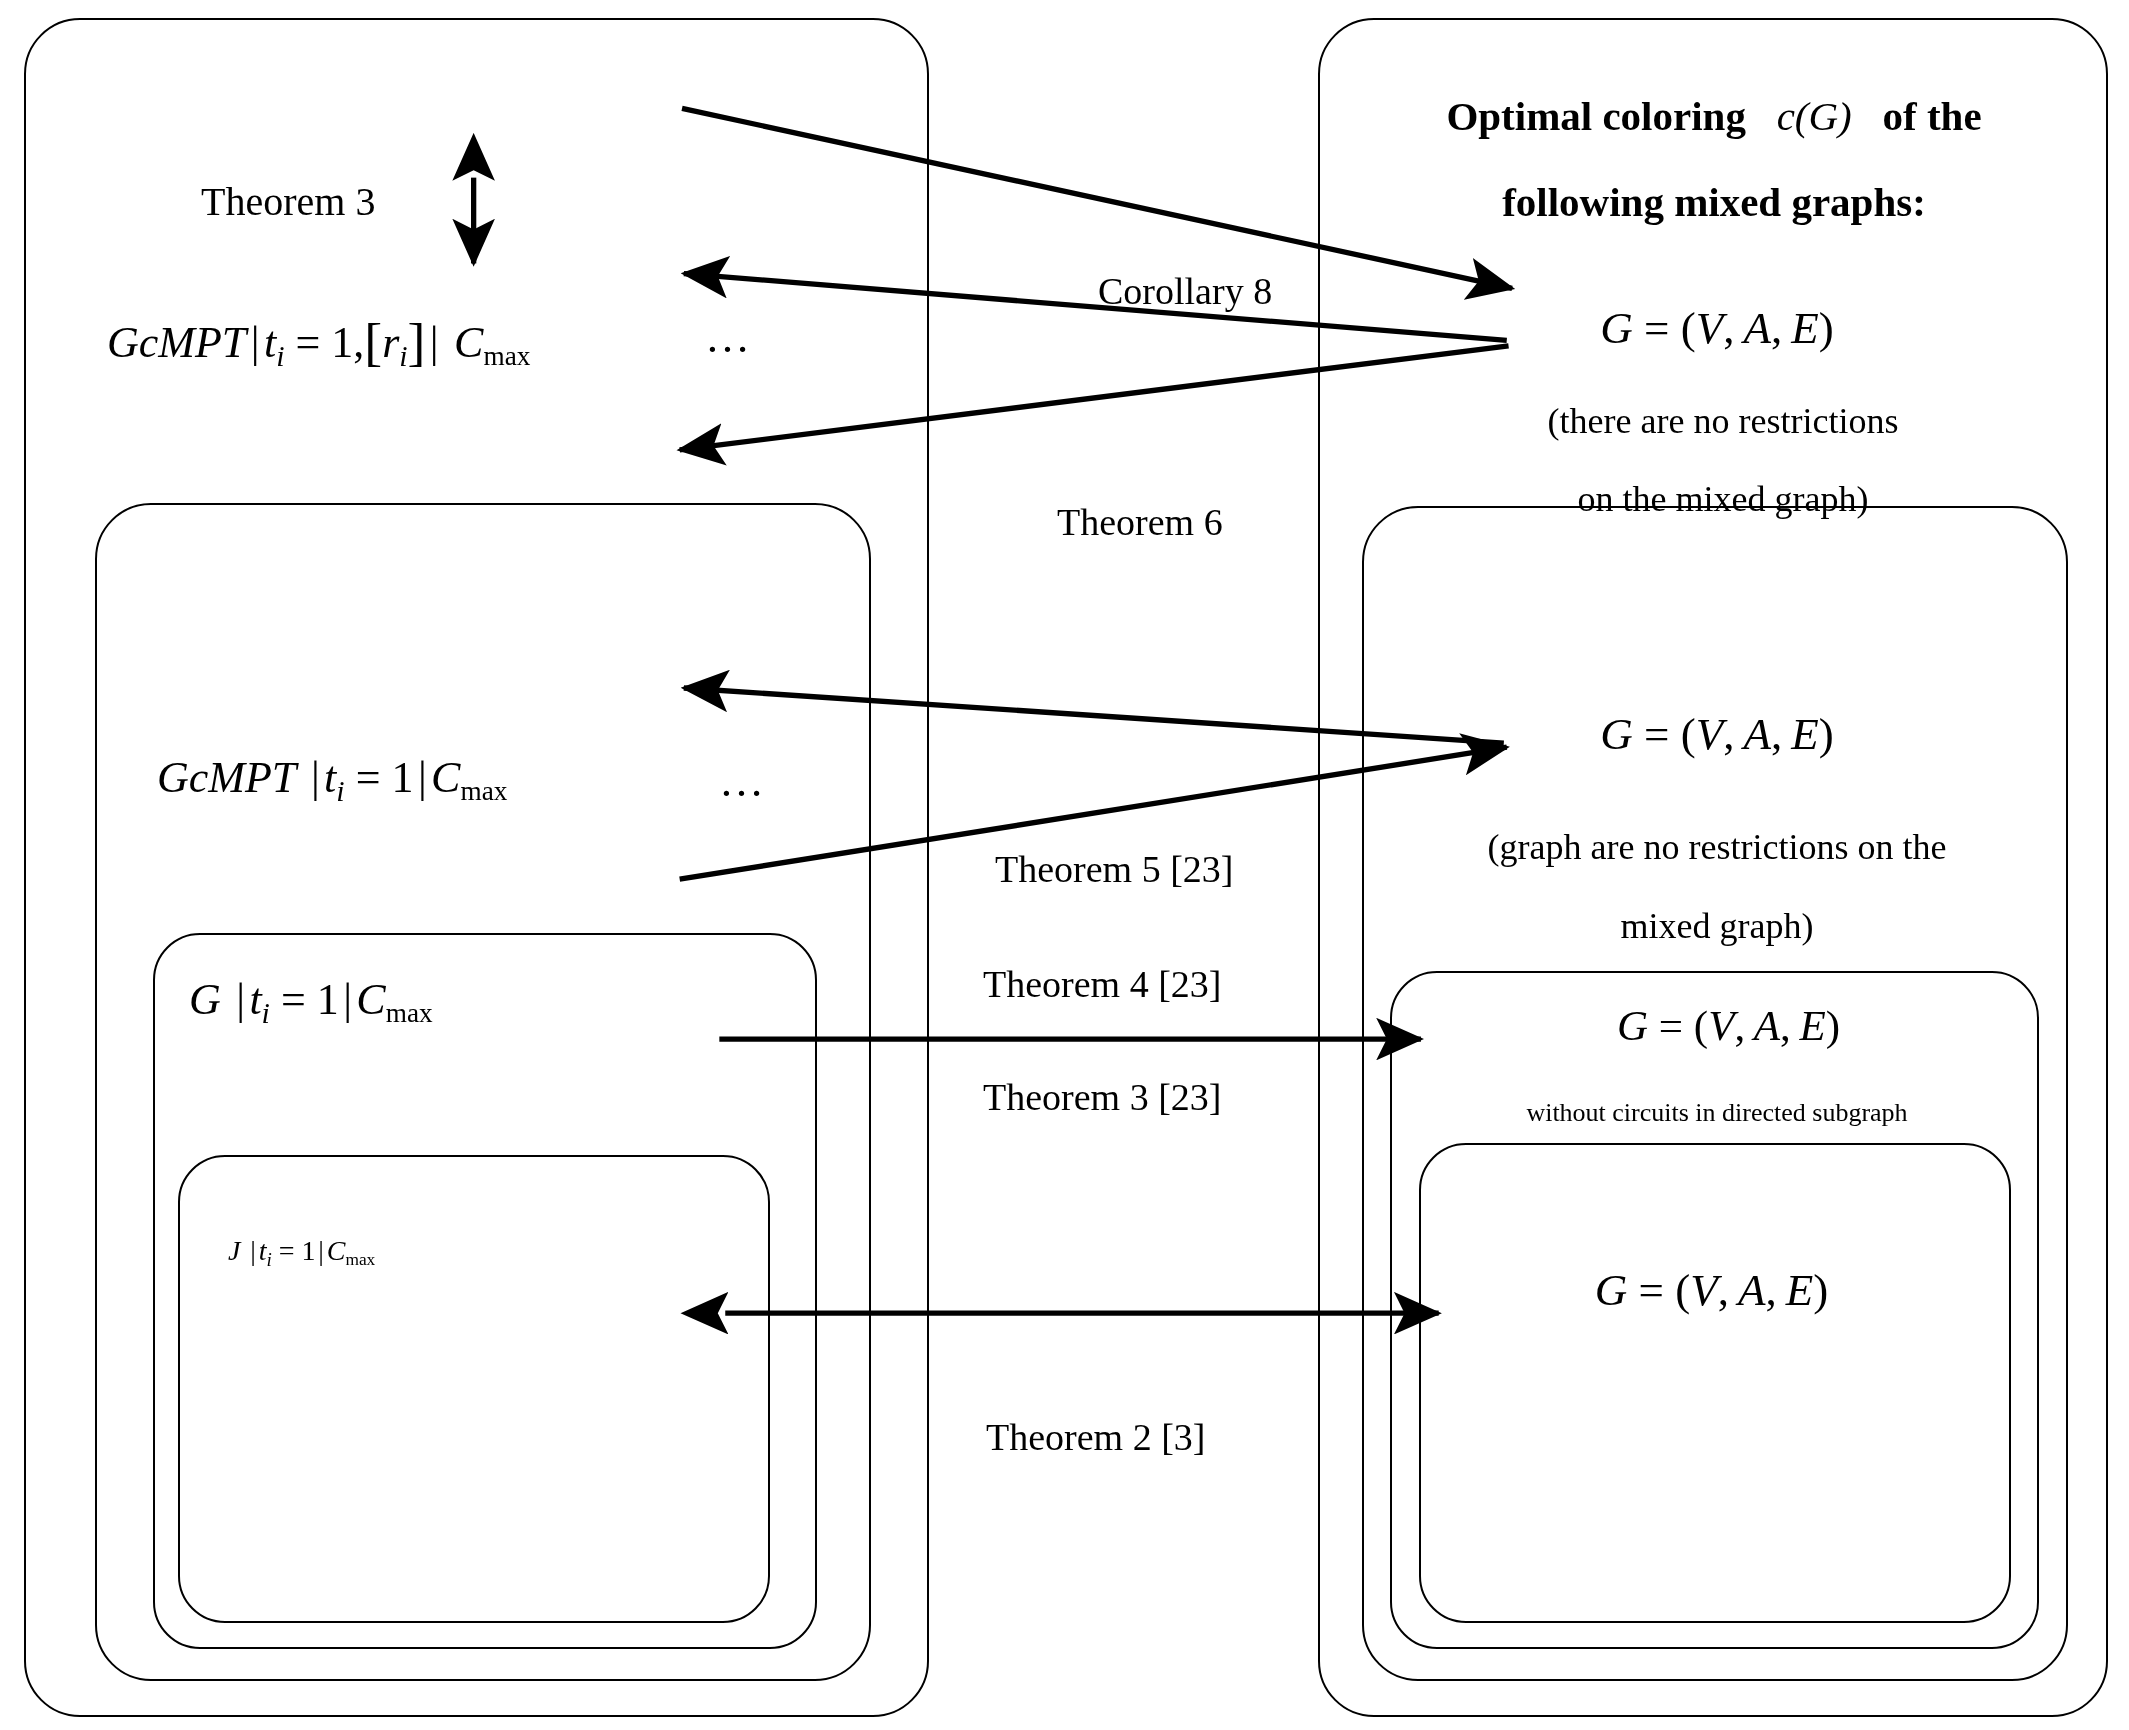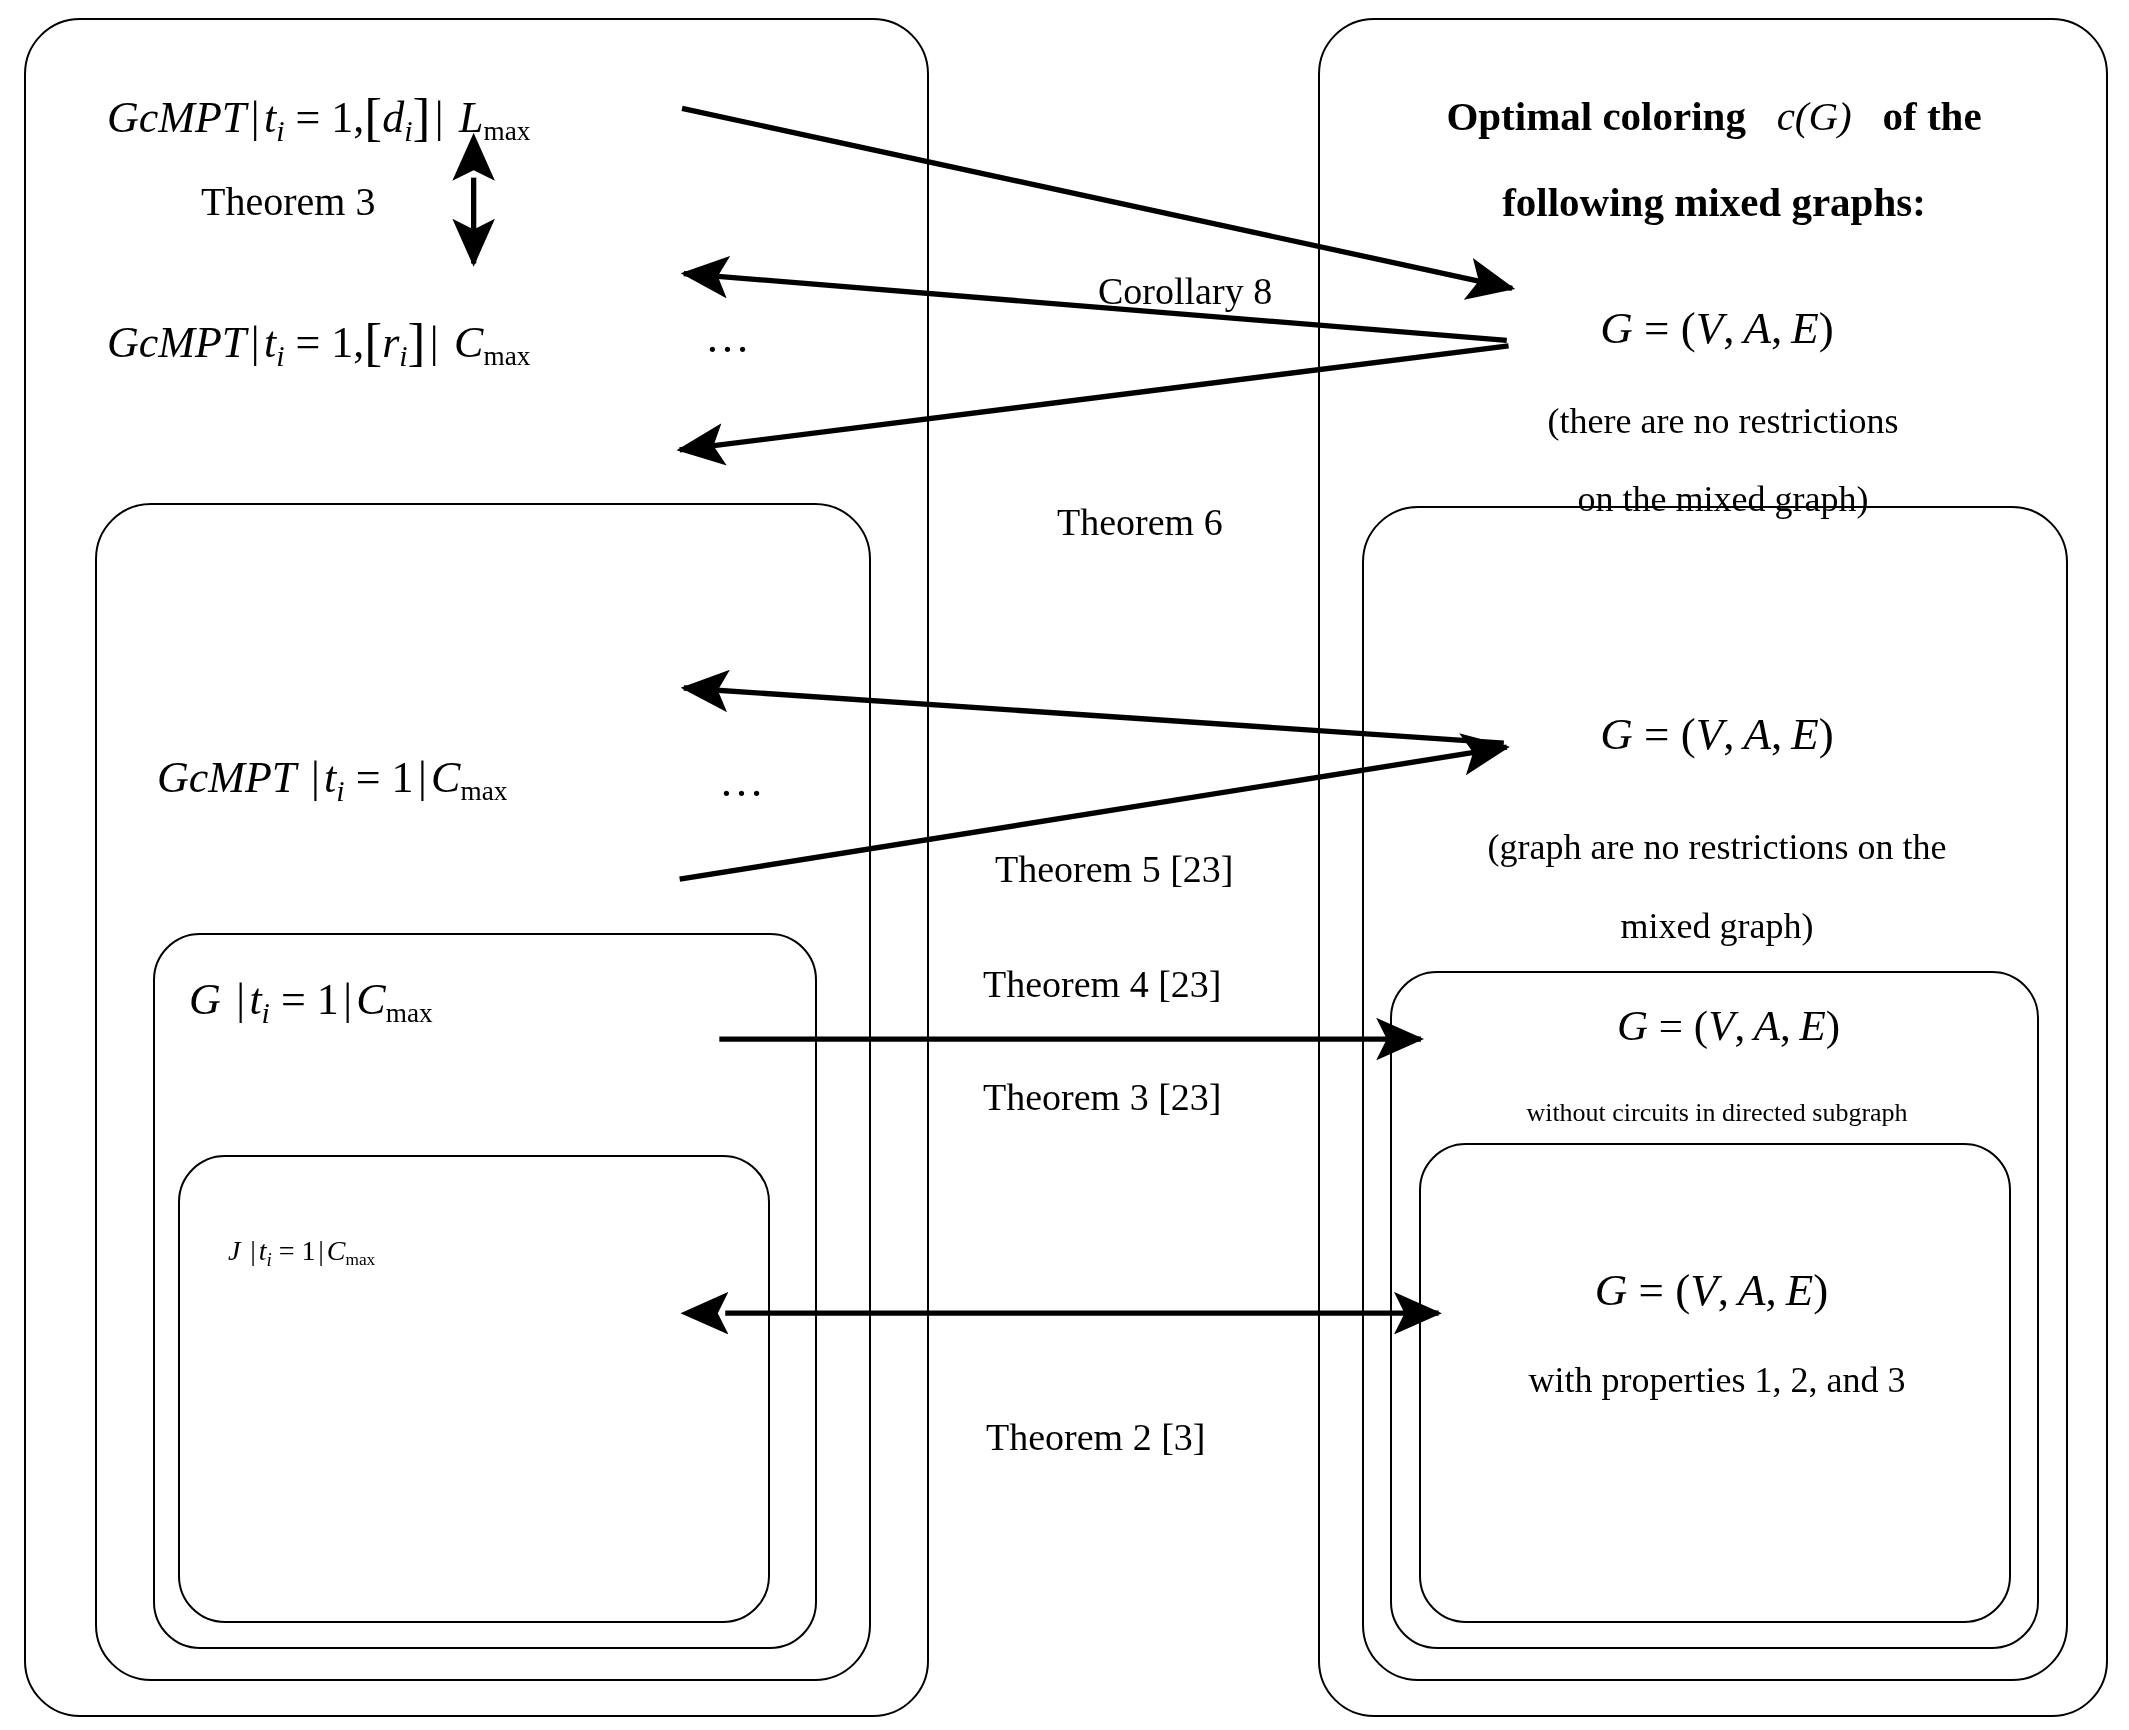--- a/index.html
+++ b/index.html
@@ -34,25 +34,20 @@
   <div class="box r2" style="left:178px;top:1155px;width:592px;height:468px;"></div>
 
   <div class="box r1" style="left:1318px;top:18px;width:790px;height:1699px;"></div>
 
   <div class="box r1" style="left:1362px;top:506px;width:706px;height:1175px;"></div>
 
   <div class="box r2" style="left:1390px;top:971px;width:649px;height:678px;"></div>
 
   <div class="box r2" style="left:1419px;top:1143px;width:592px;height:480px;"></div>
 
-  <div class="lbl math" style="left:107px;top:83px;font-size:44px;">
-    <span class="math">GcMPT</span><span class="bar">|</span><span class="math">t<span class="sub">i</span></span>
-    <span class="up"> = 1,</span><span class="bk">[</span><span class="math">d<span class="sub">i</span></span><span class="bk">]</span><span class="bar">|</span>
-    <span class="math">L<span class="subu">max</span></span>
-  </div>
 
   <div class="lbl plain" style="left:201px;top:178px;font-size:40px;">Theorem 3</div>
 
   <div class="lbl math" style="left:107px;top:308px;font-size:44px;">
     <span class="math">GcMPT</span><span class="bar">|</span><span class="math">t<span class="sub">i</span></span>
     <span class="up"> = 1,</span><span class="bk">[</span><span class="math">r<span class="sub">i</span></span><span class="bk">]</span><span class="bar">|</span>
     <span class="math">C<span class="subu">max</span></span>
   </div>
 
   <div class="lbl plain" style="left:705px;top:311px;font-size:45px;letter-spacing:.12em;">…</div>
@@ -101,21 +96,20 @@
   <div class="lbl math ctr" style="left:1468px;top:1001px;width:521px;font-size:43px;">
     <span class="math">G</span> <span class="up">=</span> <span class="up">(</span><span class="math">V</span><span class="up">,</span> <span class="math">A</span><span class="up">,</span> <span class="math">E</span><span class="up">)</span>
   </div>
 
   <div class="lbl plain ctr" style="left:1409px;top:1098px;width:616px;font-size:26px;">without circuits in directed subgraph</div>
 
   <div class="lbl math ctr" style="left:1451px;top:1264px;width:521px;font-size:45px;">
     <span class="math">G</span> <span class="up">=</span> <span class="up">(</span><span class="math">V</span><span class="up">,</span> <span class="math">A</span><span class="up">,</span> <span class="math">E</span><span class="up">)</span>
   </div>
 
-  <div class="lbl plain ctr" style="left:1421px;top:1359px;width:592px;font-size:36px;">with properties 1, 2, and 3</div>
 
   <div class="lbl plain" style="left:1098px;top:269px;font-size:38px;">Corollary 8</div>
 
   <div class="lbl plain" style="left:1057px;top:500px;font-size:38px;">Theorem 6</div>
 
   <div class="lbl plain" style="left:995px;top:847px;font-size:38px;">Theorem 5 [23]</div>
 
   <div class="lbl plain" style="left:983px;top:962px;font-size:38px;">Theorem 4 [23]</div>
 
   <div class="lbl plain" style="left:983px;top:1075px;font-size:38px;">Theorem 3 [23]</div>

